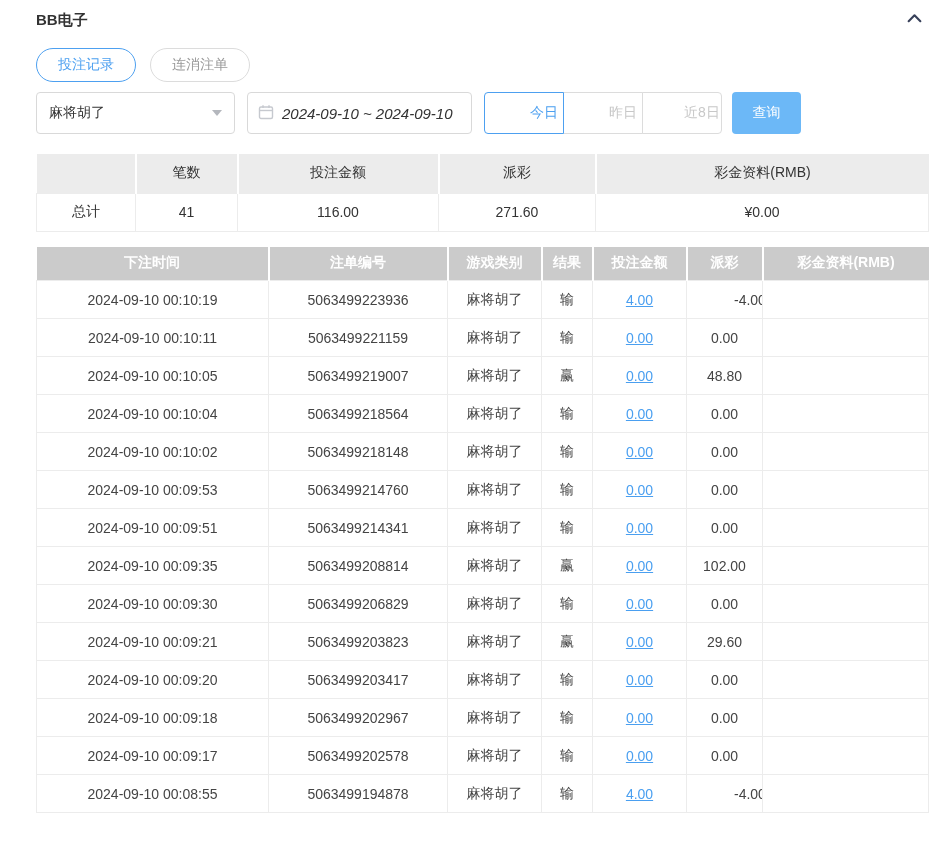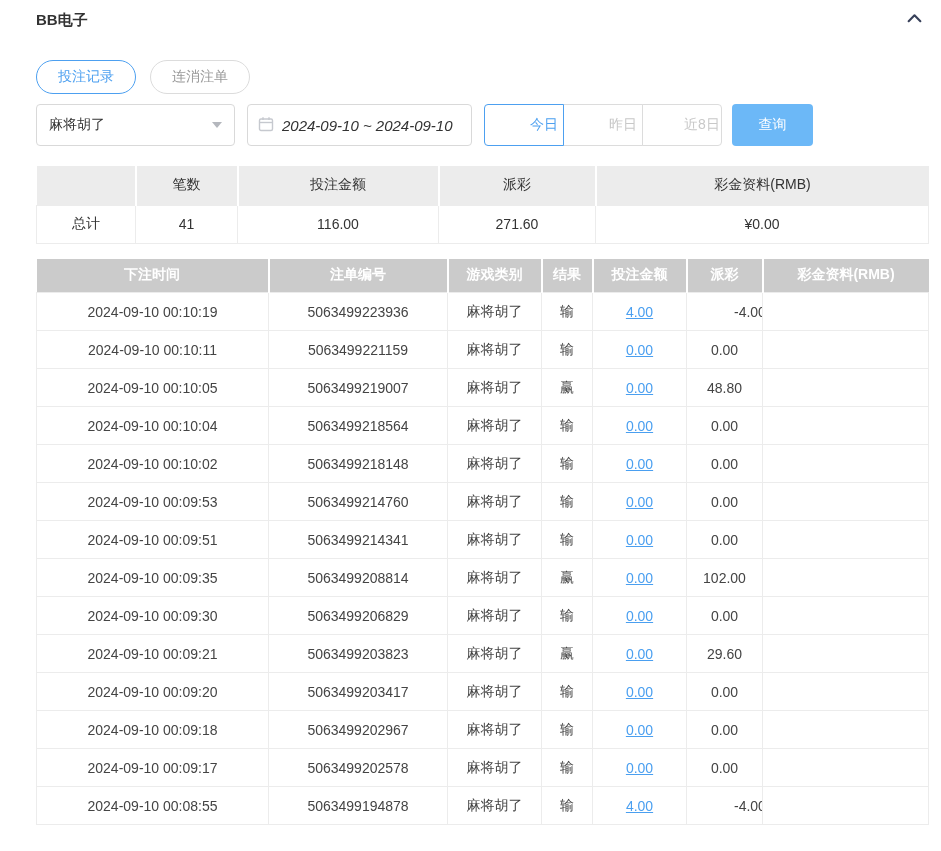--- a/index.html
+++ b/index.html
@@ -11,21 +11,21 @@
     overflow: hidden;
   }
   .panel { padding: 8px 12px 0 36px; width: 941px; }
 
   
   .panel-header { display: flex; justify-content: space-between; align-items: center; height: 24px; }
   .panel-title { font-size: 15px; font-weight: bold; color: #333; }
   .collapse-btn { width: 22px; height: 22px; display: flex; align-items: center; justify-content: center; cursor: pointer; margin-right: 4px; }
 
   
-  .tabs { margin-top: 28px; display: flex; gap: 14px; }
+  .tabs { margin-top: 16px; display: flex; gap: 14px; }
   .tab-pill {
     height: 34px; padding: 0 21px; border-radius: 17px;
     display: inline-flex; align-items: center; justify-content: center;
     font-size: 14px; background: #fff; cursor: pointer;
   }
   .tab-pill.active { border: 1px solid #4da0f0; color: #4da0f0; }
   .tab-pill.inactive { border: 1px solid #dcdcdc; color: #999; }
 
   
   .filters { margin-top: 10px; display: flex; align-items: center; }
@@ -48,21 +48,21 @@
   .seg-btn {
     height: 42px; width: 80px; background: #fff; font-size: 14px;
     border: 1px solid #dcdcdc; display: flex; align-items: center; justify-content: center;
     cursor: pointer; margin-left: -1px; padding-left: 40px;
   }
   .seg-btn:first-child { margin-left: 0; border-radius: 4px 0 0 4px; }
   .seg-btn:last-child { border-radius: 0 4px 4px 0; }
   .seg-btn.active { border: 1px solid #4da0f0; color: #4da0f0; position: relative; z-index: 2; }
   .seg-btn.inactive { color: #c8c8c8; }
   .search-btn {
-    margin-left: 10px; width: 81px; height: 42px; border: none; border-radius: 4px;
+    margin-left: 10px; width: 69px; height: 42px; border: none; border-radius: 4px;
     background: #6cb8f7; color: #fff; font-size: 14px; cursor: pointer;
     display: flex; align-items: center; justify-content: center;
     font-family: inherit;
   }
 
   
   table { border-collapse: collapse; table-layout: fixed; width: 892px; }
   td, th { text-align: center; font-size: 14px; overflow: hidden; white-space: nowrap; }
 
   .summary-table { margin-top: 20px; }

